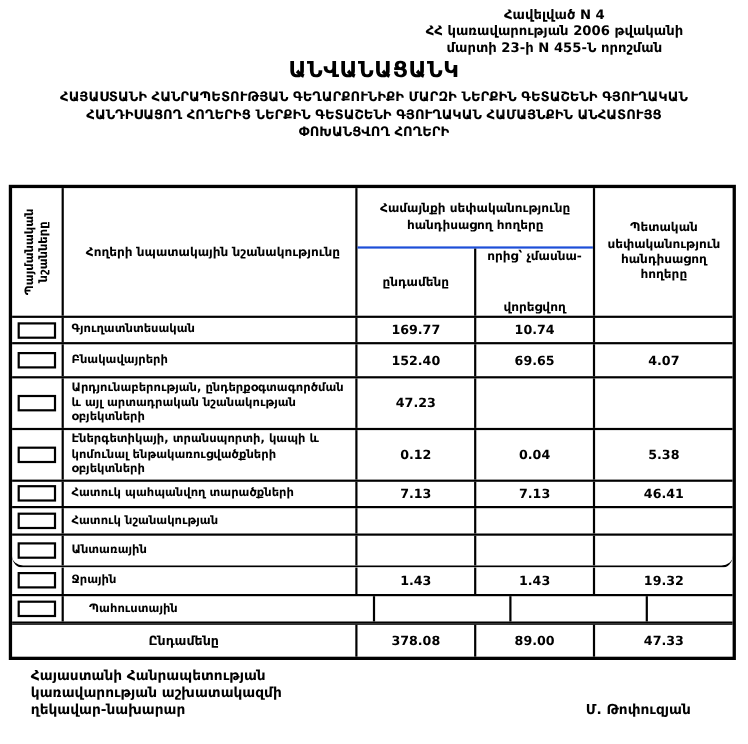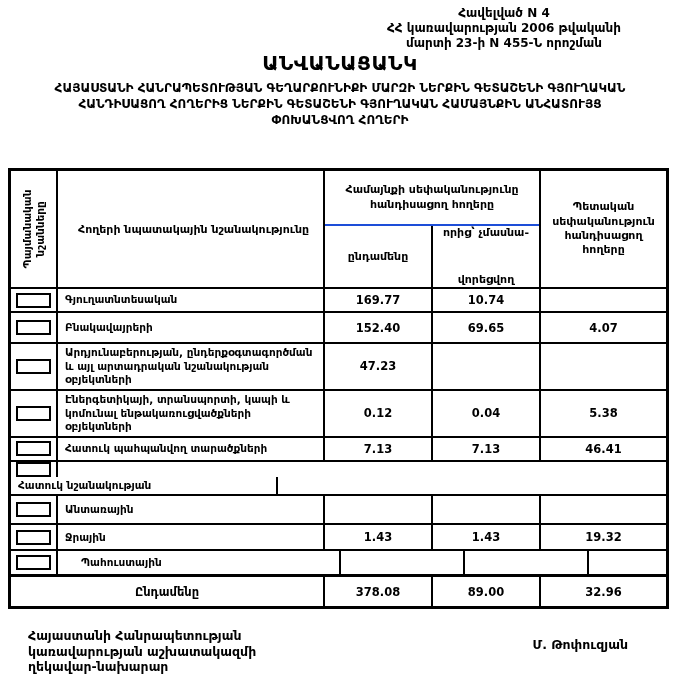--- a/index.html
+++ b/index.html
@@ -111,35 +111,35 @@
     display: flex; align-items: center; justify-content: center;
     font-size: 11.5px;
   }
   .td-c5 { flex: 1; display: flex; align-items: center; justify-content: center; font-size: 11.5px; }
 
   .tbody .tr:nth-child(1) { min-height: 24px; }
   .tbody .tr:nth-child(2) { min-height: 31px; }
   .tbody .tr:nth-child(3) { min-height: 45px; }
   .tbody .tr:nth-child(4) { min-height: 36px; }
   .tbody .tr:nth-child(5) { min-height: 24px; }
-  .tbody .tr:nth-child(6) { min-height: 25px; flex-direction: column; }
-  .tbody .tr:nth-child(7) { min-height: 29px; }
+  .tbody .tr:nth-child(6) { min-height: 25px; }
+  .tbody .tr:nth-child(7) { min-height: 29px; border-radius: 10px; }
   .tbody .tr:nth-child(8) { min-height: 26px; }
   .tbody .tr:nth-child(9) { min-height: 25px; gap: 16px; }
   .total-row { min-height: 30px; border-top: 1px solid #000; }
   .total-label {
     width: 314px; border-right: 2px solid #000;
     display: flex; align-items: center; justify-content: center;
     font-size: 11.5px;
   }
 
   
   .footer-left {
     position: absolute;
-    top: 628px;
+    top: 606px;
     left: 28px;
     font-size: 12.5px;
     line-height: 15.5px;
   }
   .signature {
     position: absolute;
     top: 637px;
     right: 52px;
     font-size: 12.5px;
   }
@@ -271,21 +271,21 @@
         <div class="td-c2">Պահուստային</div>
         <div class="td-c3"></div>
         <div class="td-c4"></div>
         <div class="td-c5"></div>
       </div>
 
       <div class="tr total-row">
         <div class="total-label">Ընդամենը</div>
         <div class="td-c3">378.08</div>
         <div class="td-c4">89.00</div>
-        <div class="td-c5">32.96</div>
+        <div class="td-c5">47.33</div>
       </div>
 
     </div>
   </div>
 
   <div class="footer-left">
     <div>Հայաստանի Հանրապետության</div>
     <div>կառավարության աշխատակազմի</div>
     <div>ղեկավար-նախարար</div>
   </div>

